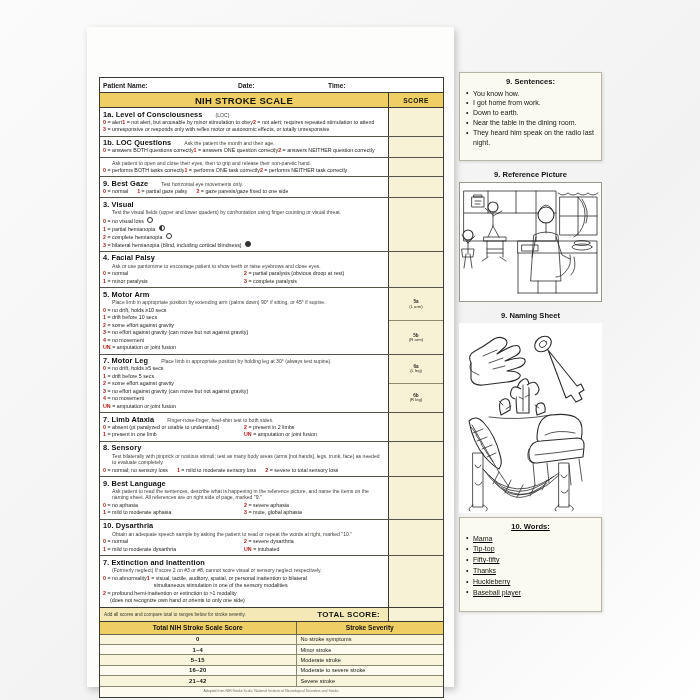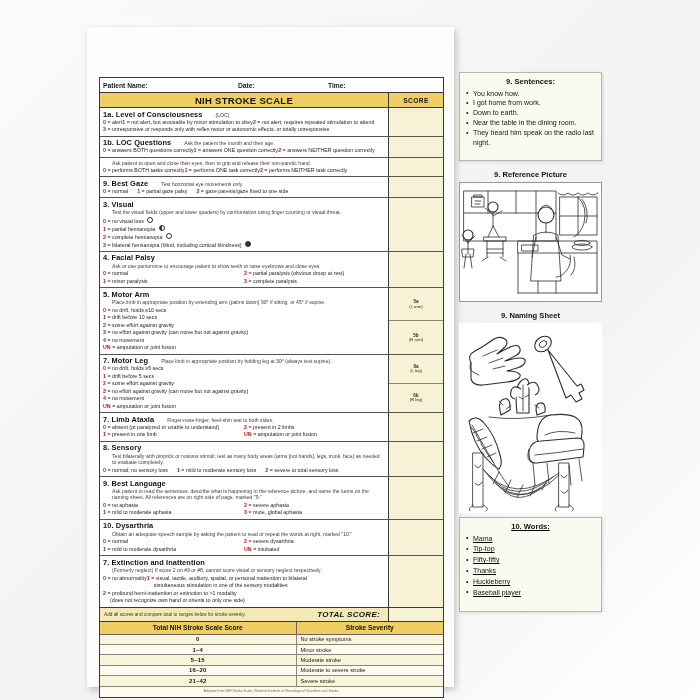--- a/index.html
+++ b/index.html
@@ -65,21 +65,21 @@
      vertical-align:-.5px;margin-left:2px;}
   .vf.half{background:linear-gradient(90deg,#333 50%,#fff 50%);}
   .vf.full{background:#333;}
 
   .inline3{display:flex;gap:9px;}
 
   .totalrow{display:flex;border-bottom:1.3px solid #3a3a33;background:#f4e9b6;height:13px;}
   .totalrow .note{flex:1;display:flex;align-items:center;padding-left:4px;
      font-size:4.7px;color:#3c3c33;}
   .totalrow .tlabel{display:flex;align-items:center;padding-right:8px;
-     font-size:8px;font-weight:bold;letter-spacing:.3px;color:#141414;font-style:italic;}
+     font-size:8px;font-weight:bold;letter-spacing:.3px;color:#141414;}
   .totalrow .tbox{flex:0 0 54px;border-left:1.2px solid #3a3a33;background:#f7f2d6;}
 
   .sevhdr{display:flex;height:12px;background:#efcf63;border-bottom:1.1px solid #6b6652;}
   .sevhdr div{display:flex;align-items:center;justify-content:center;
      font-size:6.6px;font-weight:bold;color:#141414;}
   .sevhdr .c1{flex:0 0 57%;border-right:1.1px solid #6b6652;}
   .sevhdr .c2{flex:1;}
   .sevrow{display:flex;height:9.4px;border-bottom:.9px solid #8d8a74;background:#fdfbef;}
   .sevrow:nth-child(odd){background:#f9f4dc;}
   .sevrow .c1{flex:0 0 57%;border-right:1.1px solid #8d8a74;display:flex;align-items:center;

